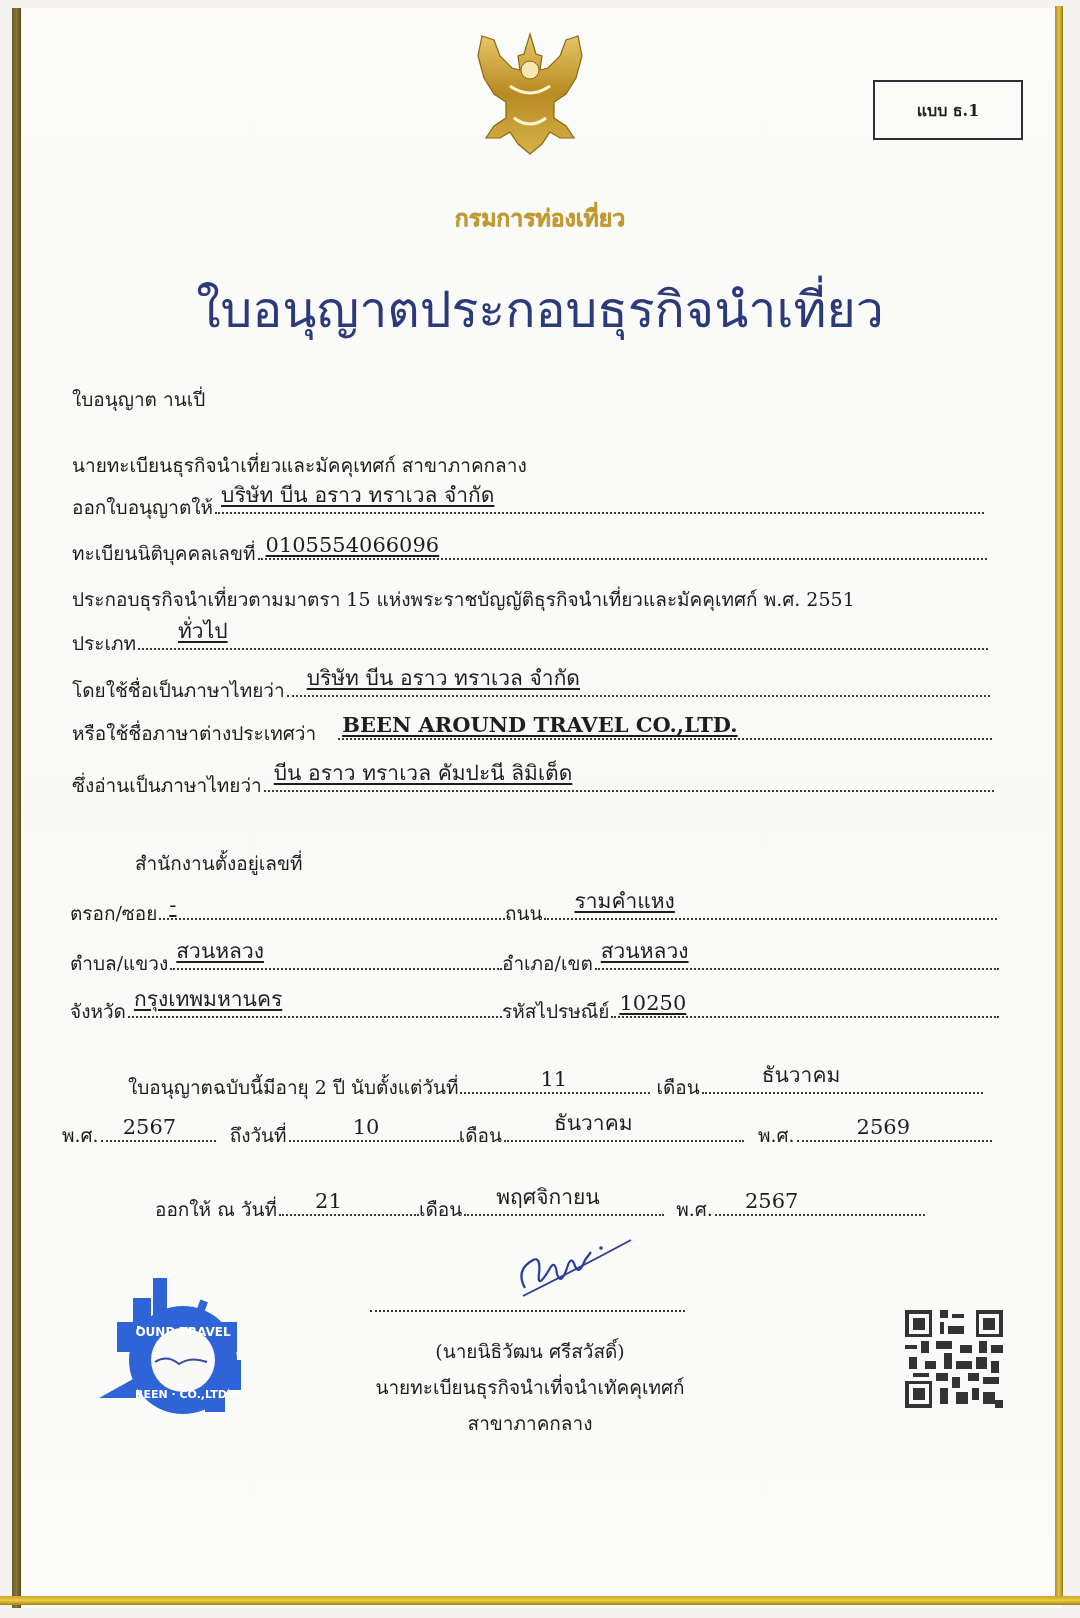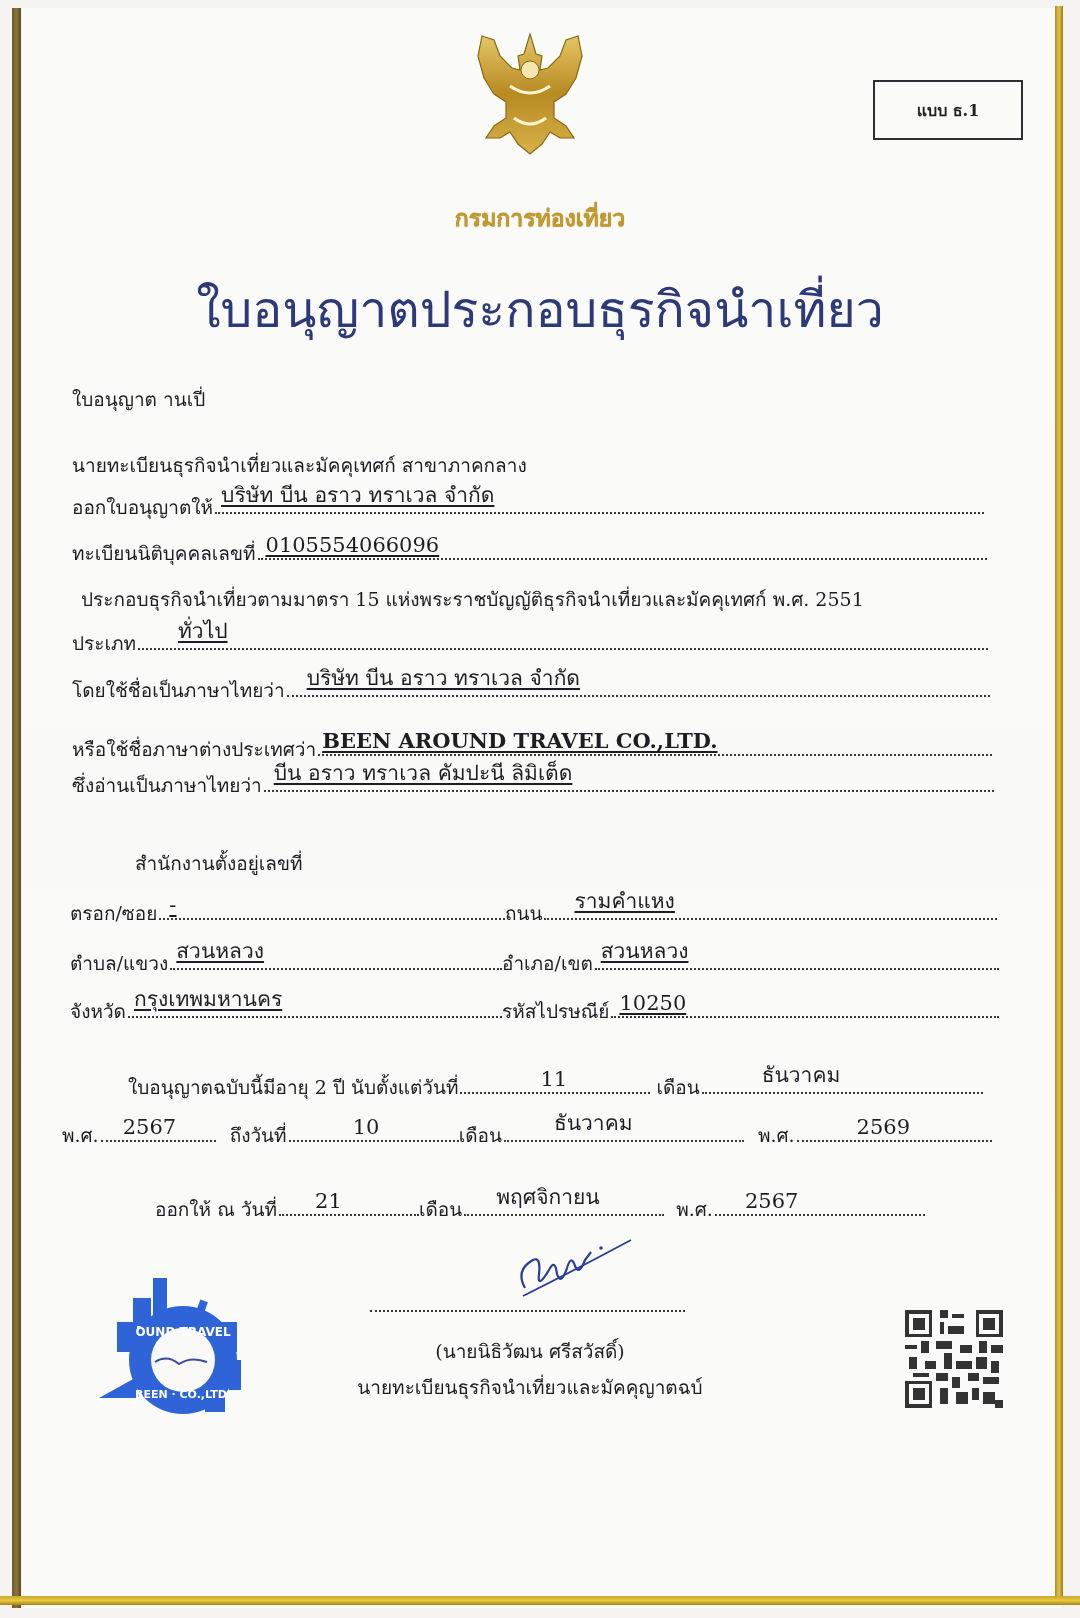--- a/index.html
+++ b/index.html
@@ -109,39 +109,39 @@
     </span>
 </div>
 
 <div class="row" style="left:72px; top:538px; width:915px;">
   <span class="lbl">ทะเบียนนิติบุคคลเลขที่</span>
   <span class="fill">
       <span class="val" style="left:8px;">0105554066096</span>
     </span>
 </div>
 
-<div class="row" style="left:81px; top:584px;">
+<div class="row" style="left:72px; top:584px;">
   <span class="lbl">ประกอบธุรกิจนำเที่ยวตามมาตรา 15 แห่งพระราชบัญญัติธุรกิจนำเที่ยวและมัคคุเทศก์ พ.ศ. 2551</span>
 </div>
 
 <div class="row" style="left:72px; top:628px; width:916px;">
   <span class="lbl">ประเภท</span>
   <span class="fill">
       <span class="val" style="left:40px;">ทั่วไป</span>
     </span>
 </div>
 
 <div class="row" style="left:72px; top:675px; width:918px;">
   <span class="lbl">โดยใช้ชื่อเป็นภาษาไทยว่า</span>
   <span class="fill">
       <span class="val" style="left:20px;">บริษัท บีน อราว ทราเวล จำกัด</span>
     </span>
 </div>
 
-<div class="row" style="left:72px; top:734px; width:920px;">
+<div class="row" style="left:72px; top:718px; width:920px;gap:20px;">
   <span class="lbl">หรือใช้ชื่อภาษาต่างประเทศว่า</span>
   <span class="fill">
       <span class="val bold" style="left:4px;">BEEN AROUND TRAVEL CO.,LTD.</span>
     </span>
 </div>
 
 <div class="row" style="left:72px; top:770px; width:922px;">
   <span class="lbl">ซึ่งอ่านเป็นภาษาไทยว่า</span>
   <span class="fill">
       <span class="val" style="left:10px;">บีน อราว ทราเวล คัมปะนี ลิมิเต็ด</span>
@@ -237,21 +237,22 @@
 </div>
 
 <svg class="signature" viewBox="0 0 130 70">
   <path d="M20 58 Q10 40 28 30 Q36 26 34 44 Q32 60 44 40 Q50 28 52 44 Q56 56 62 38 Q66 24 70 36 Q74 46 80 30 L86 22" fill="none" stroke="#2b3d9a" stroke-width="2.2"></path>
   <path d="M18 66 Q70 40 126 10" fill="none" stroke="#2b3d9a" stroke-width="1.8"></path>
   <circle cx="96" cy="18" r="1.8" fill="#2b3d9a"></circle>
 </svg>
 <div class="sig-line"></div>
 <div class="sig-block" style="top:1336px;">
   <div>(นายนิธิวัฒน ศรีสวัสดิ์)</div>
-  <div style="margin-top:6px;">นายทะเบียนธุรกิจนำเที่ยวและมัคคุญาตฉบ์</div>
+  <div style="margin-top:6px;">นายทะเบียนธุรกิจนำเที่จนำเทัคคุเทศก์</div>
+  <div style="margin-top:6px;">สาขาภาคกลาง</div>
 </div>
 
 <svg class="stamp" viewBox="0 0 170 150">
   <g fill="#2f63d8">
     <rect x="58" y="8" width="14" height="40"></rect>
     <rect x="38" y="28" width="18" height="28"></rect>
     <rect x="100" y="30" width="8" height="30" transform="rotate(20 104 45)"></rect>
     <rect x="120" y="52" width="22" height="30"></rect>
     <rect x="22" y="52" width="20" height="30"></rect>
     <path d="M4 128 L40 108 L44 128 Z"></path>

